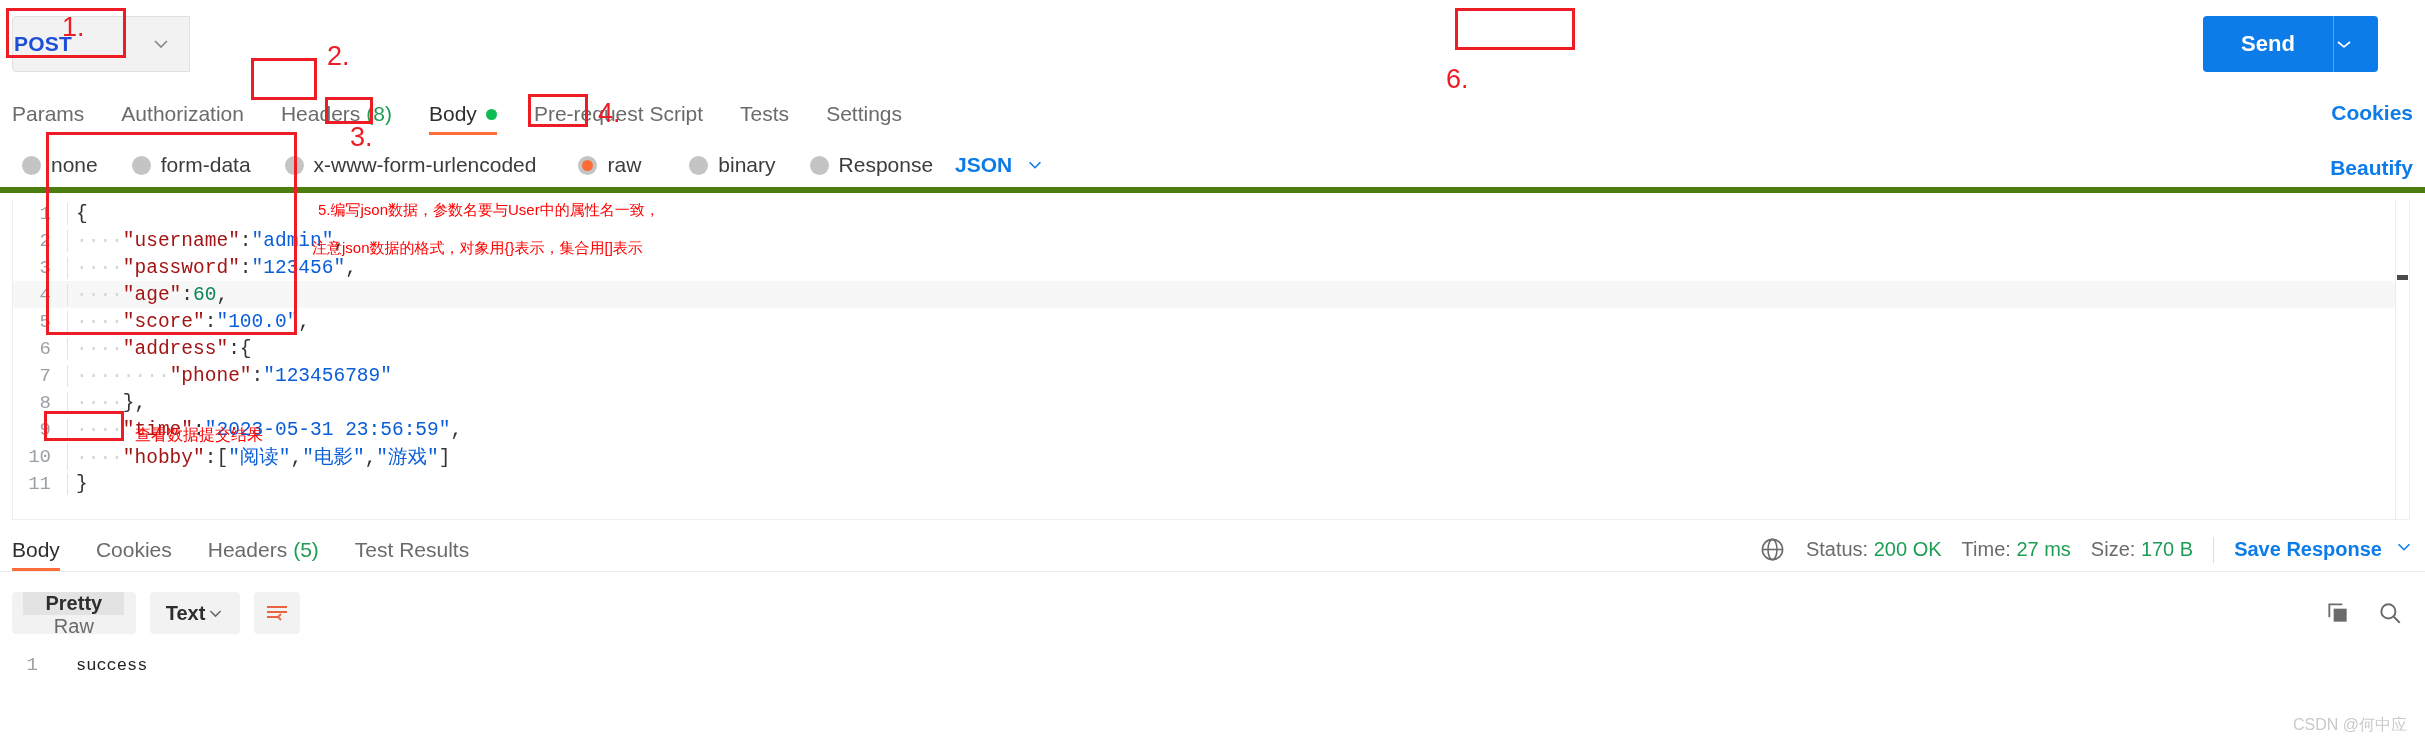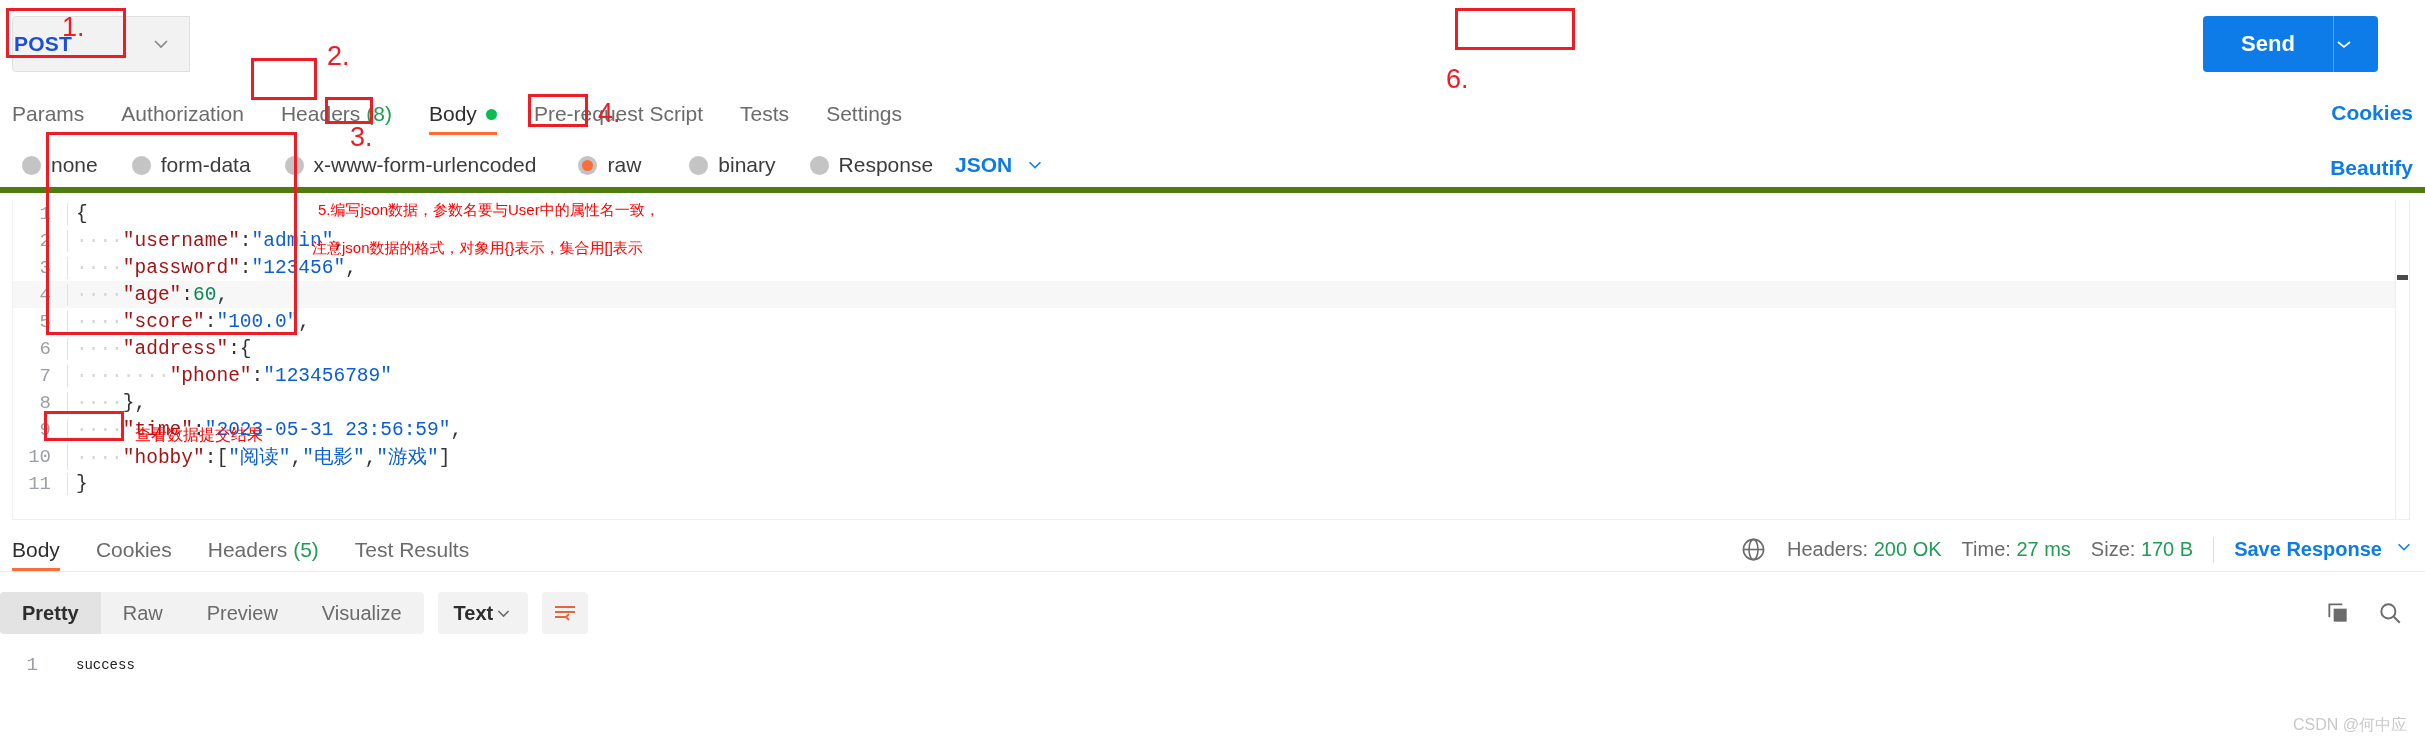--- a/index.html
+++ b/index.html
@@ -174,21 +174,21 @@
   .meta-div { width:1px; height:26px; background:#dcdcdc; }
   .save-resp { color:#0d7ce8; font-weight:bold; display:flex; align-items:flex-start; gap:13px;}
 
   
   .view-bar {
     position:absolute; left:0; top:588px; width:2425px; height:50px;
     display:flex; align-items:center;
   }
   .seg {
     display:flex; align-items:center; background:#f2f2f2; border-radius:4px;
-    height:42px; overflow:hidden;
+    height:42px; margin-left:12px; overflow:hidden;flex-direction:column;
   }
   .seg-item {
     padding:0 22px; height:42px; display:flex; align-items:center;
     font-size:20px; color:#6b6b6b;
   }
   .seg-item.active { background:#e3e3e3; color:#2e2e2e; font-weight:bold;}
   .fmt-select {
     display:flex; align-items:center; height:42px; background:#f2f2f2;
     border-radius:4px; margin-left:14px; padding:0 16px; gap:2px;
     font-size:20px; color:#2e2e2e; font-weight:bold;
@@ -204,21 +204,21 @@
   }
 
   
   .resp-body { position:absolute; left:0; top:650px; width:2425px; height:50px; }
   .resp-line { display:flex; align-items:center; height:30px; }
   .resp-ln {
     width:54px; text-align:right; padding-right:16px; color:#9aa0a6;
     font-family:"Liberation Mono", monospace; font-size:19px; flex:none;
   }
   .resp-val {
-    font-family:"Liberation Mono", monospace; font-size:14px; color:#222;
+    font-family:"Liberation Mono", monospace; font-size:17px; color:#222;
     padding-left:22px;
   }
 
   
   .rbox { position:absolute; border:3px solid #ee1c25; pointer-events:none; }
   .rnum {
     position:absolute; color:#ee1c25; font-size:27px;
     font-family:"Liberation Sans", sans-serif;
   }
   .rtext {
@@ -354,21 +354,21 @@
 
 <div class="resp-meta">
   <span>
     <svg width="27" height="27" viewBox="0 0 24 24">
         <circle cx="12" cy="12" r="9" fill="none" stroke="#6b6b6b" stroke-width="1.4"></circle>
         <ellipse cx="12" cy="12" rx="4" ry="9" fill="none" stroke="#6b6b6b" stroke-width="1.4"></ellipse>
         <path d="M3 12h18" stroke="#6b6b6b" stroke-width="1.4"></path>
       </svg>
   </span>
   <span>
-    <span>Headers:</span>
+    <span>Status:</span>
     <span class="meta-ok">200 OK</span>
   </span>
   <span>
     <span>Time:</span>
     <span class="meta-ok">27 ms</span>
   </span>
   <span>
     <span>Size:</span>
     <span class="meta-ok">170 B</span>
   </span>

